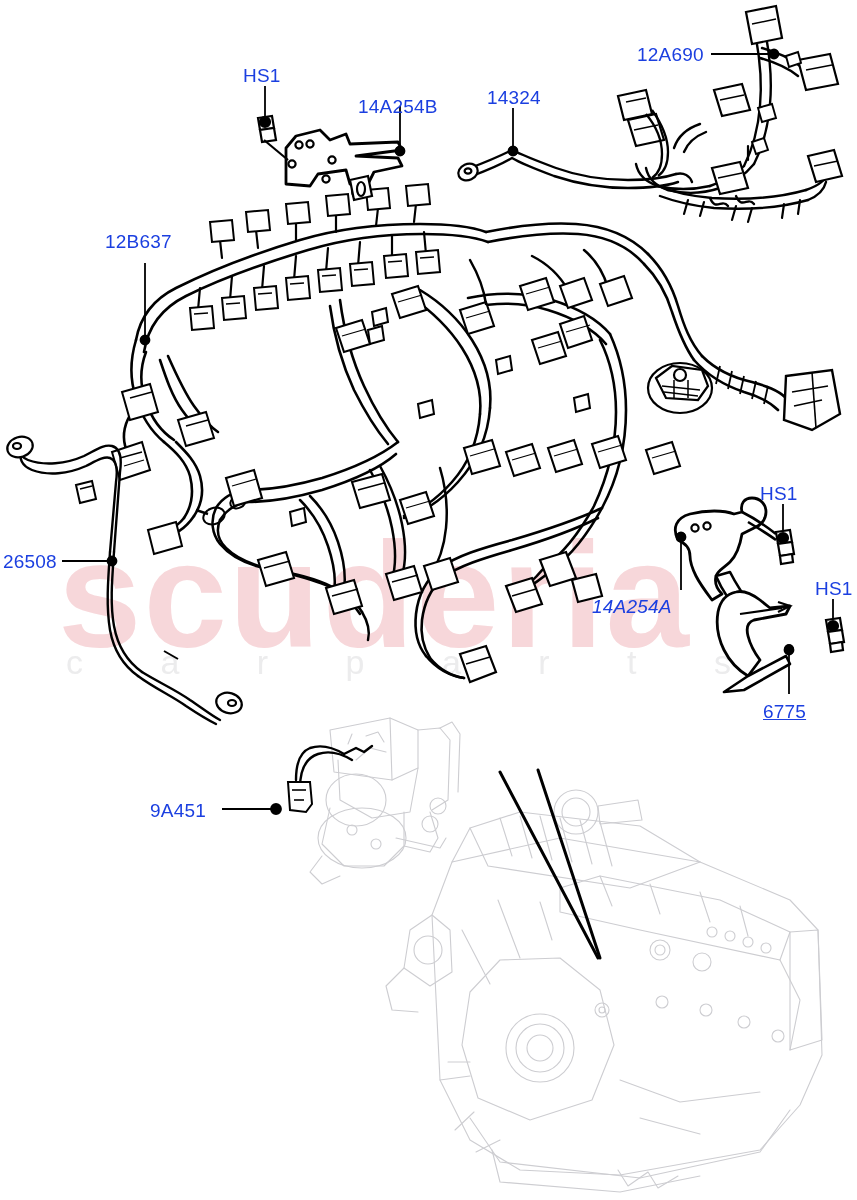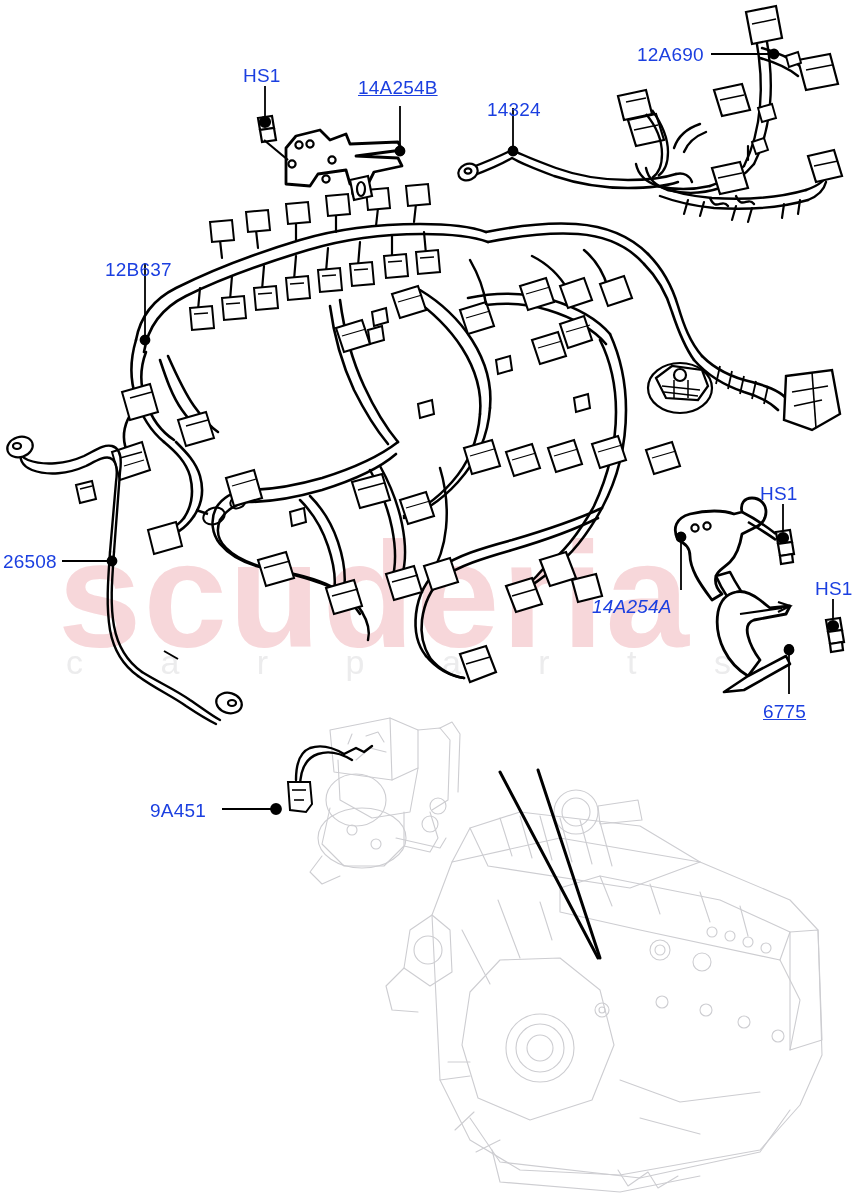--- a/index.html
+++ b/index.html
@@ -659,24 +659,24 @@
 
         <line x1="789" y1="694" x2="789" y2="654"></line>
         <circle cx="789" cy="650" r="4.5"></circle>
 
         <line x1="222" y1="809" x2="272" y2="809"></line>
         <circle cx="276" cy="809" r="5"></circle>
       </g>
     </svg>
 
     <div class="label" style="left:243px; top:66px;">HS1</div>
-    <div class="label" style="left:358px; top:78px;text-decoration:underline;">14A254B</div>
-    <div class="label" style="left:487px; top:100px;">14324</div>
+    <div class="label" style="left:358px; top:97px;">14A254B</div>
+    <div class="label" style="left:487px; top:88px;">14324</div>
     <div class="label" style="left:637px; top:45px;">12A690</div>
-    <div class="label" style="left:105px; top:260px;">12B637</div>
+    <div class="label" style="left:105px; top:232px;">12B637</div>
     <div class="label" style="left:3px; top:552px;">26508</div>
     <div class="label" style="left:760px; top:484px;">HS1</div>
     <div class="label" style="left:592px; top:597px;font-style:italic;">14A254A</div>
     <div class="label" style="left:815px; top:579px;">HS1</div>
     <div class="label" style="left:763px; top:702px;text-decoration:underline;">6775</div>
     <div class="label" style="left:150px; top:801px;">9A451</div>
 
   </div>
 </div>
 

